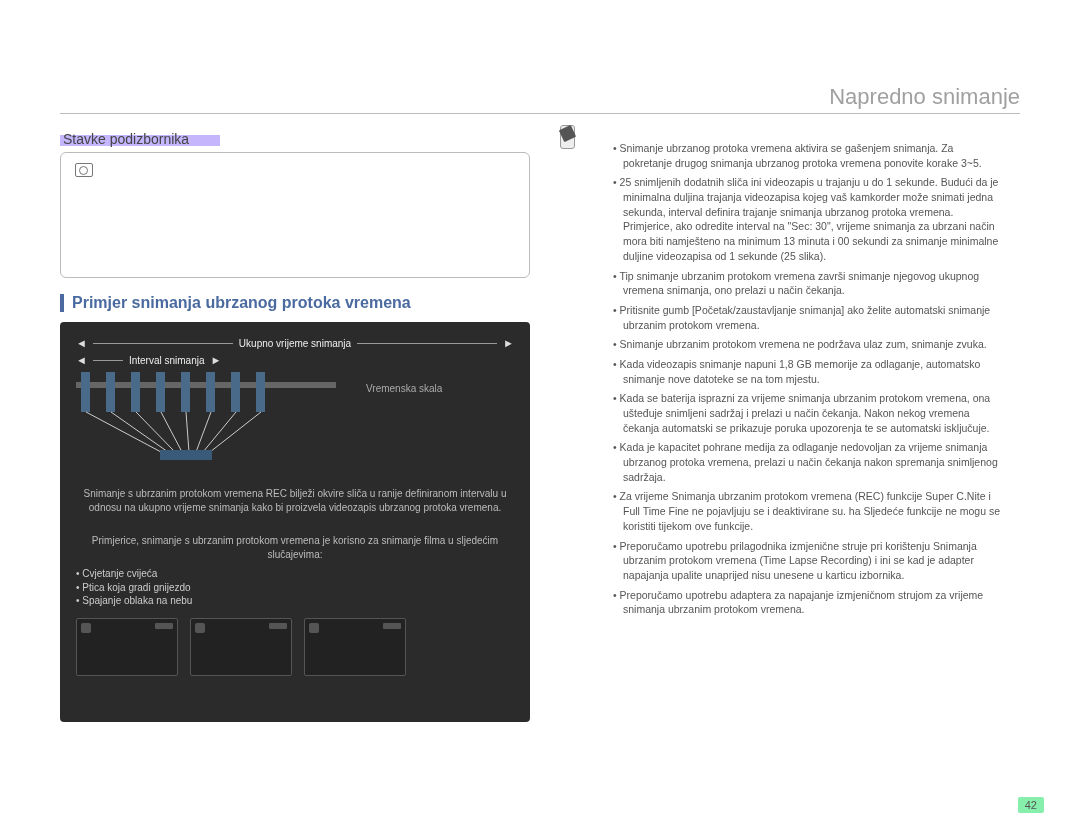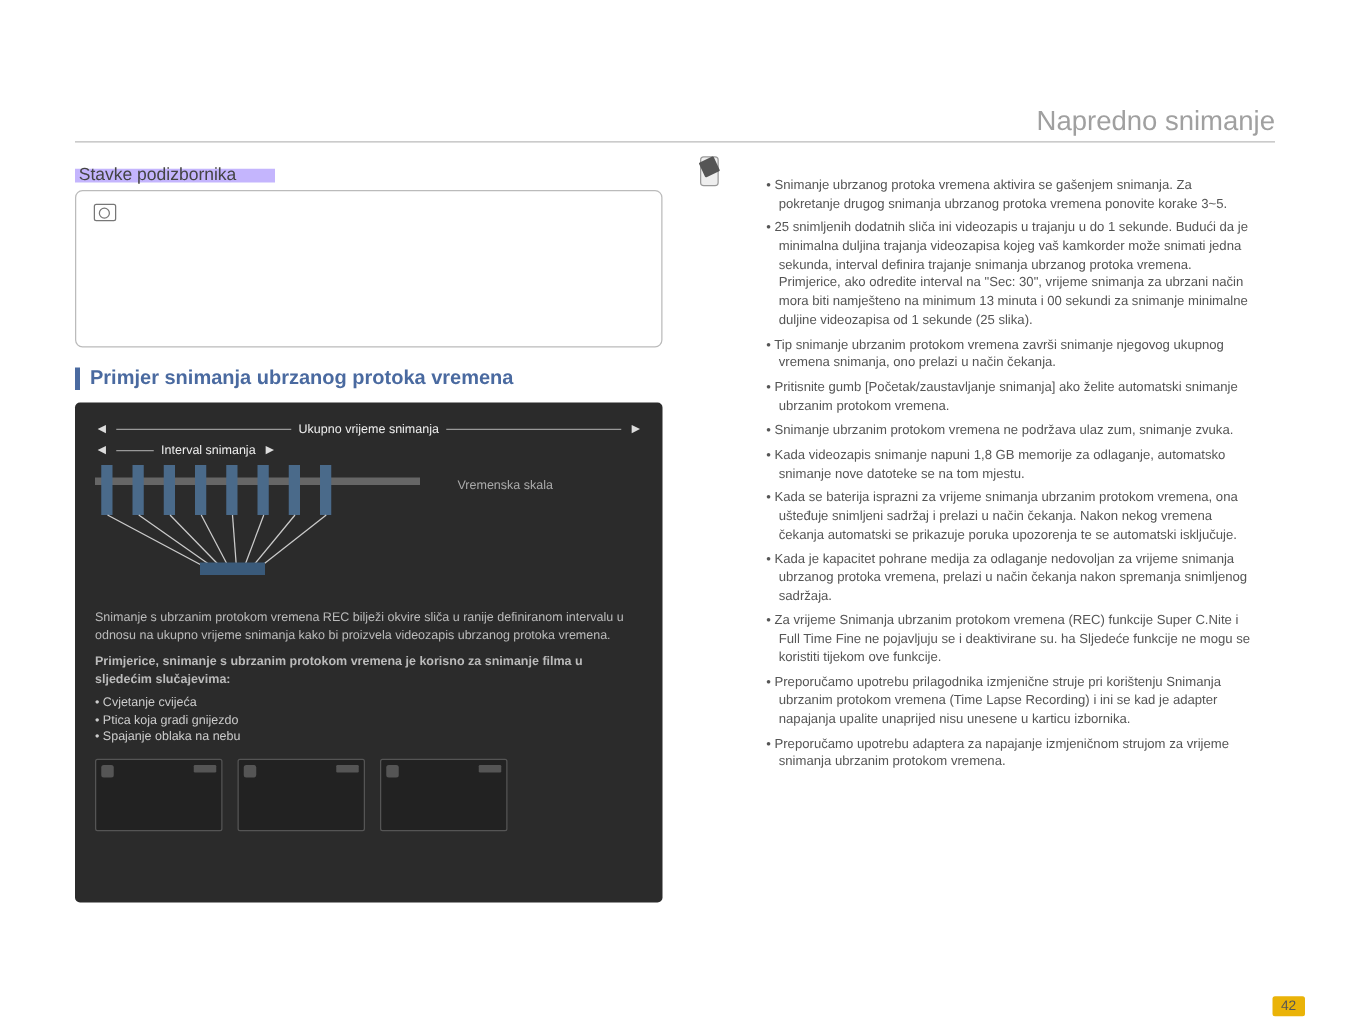--- a/index.html
+++ b/index.html
@@ -8,33 +8,33 @@
   .header-line { position: absolute; top: 113px; left: 60px; right: 60px; height: 1px; background: #bbb; }
   .left-col { position: absolute; top: 135px; left: 60px; width: 470px; }
   .right-col { position: absolute; top: 125px; left: 560px; width: 460px; }
   .sub-title-underline { width: 160px; height: 11px; background: #c4b5fd; position: relative; margin-bottom: 6px; }
   .sub-title-underline span { position: absolute; top: -4px; left: 3px; font-size: 14px; color: #444; }
   .box { border: 1px solid #bbb; border-radius: 6px; padding: 12px 14px; margin-bottom: 16px; font-size: 11px; color: #444; line-height: 1.4; min-height: 100px; position: relative; }
   .box-icon { position: absolute; top: 10px; left: 14px; font-size: 14px; }
   .section-header { border-left: 4px solid #4a6aa0; padding-left: 8px; font-size: 16px; color: #4a6aa0; font-weight: 600; margin: 6px 0 10px 0; }
   .diagram-block { background: #2b2b2b; border-radius: 4px; padding: 14px 16px 12px 16px; color: #ddd; font-size: 10px; line-height: 1.35; position: relative; height: 400px; box-sizing: border-box; }
   .diagram-block .arrow-label { font-size: 10px; color: #eee; }
-  .diagram-block .desc { margin-top: 6px; color: #bbb; }
+  .diagram-block .desc { margin-top: 6px; color: #bbb; text-align: center; }
   .diagram-block .bullets { margin-top: 6px; color: #ccc; }
   .diagram-block .bullets div::before { content: "• "; }
   .thumbs { display: flex; gap: 12px; margin-top: 10px; }
   .thumb { width: 100px; height: 56px; background: #222; border: 1px solid #555; border-radius: 2px; position: relative; }
   .thumb::after { content: ""; position: absolute; top: 4px; left: 4px; width: 10px; height: 10px; background: #555; border-radius: 2px; }
   .thumb::before { content: ""; position: absolute; top: 4px; right: 4px; width: 18px; height: 6px; background: #555; border-radius: 1px; }
   .note-icon { display: inline-block; width: 22px; height: 22px; background: #eee; border: 1px solid #999; border-radius: 3px; text-align: center; font-size: 13px; line-height: 20px; color: #555; vertical-align: top; margin-right: 6px; }
   .notes { font-size: 10.5px; color: #444; line-height: 1.4; padding-left: 4px; }
   .notes ul { list-style: none; margin: 16px; padding: 0 0 0 12px; }
   .notes li { text-indent: -10px; padding-left: 10px; margin-bottom: 5px; color: #555; }
   .notes li::before { content: "• "; color: #555; }
-  .page-num { position: absolute; bottom: 14px; right: 36px; font-size: 11px; background: #eab308; padding: 2px 7px; border-radius: 2px; color: #555; }
+  .page-num { position: absolute; bottom: 14px; right: 36px; font-size: 11px; background: #86efac; padding: 2px 7px; border-radius: 2px; color: #555; }
   .timeline-svg { margin-top: 4px; }
   .pencil-icon { display:inline-block; width:13px; height:13px; background:#555; transform: rotate(-25deg); border-radius:1px; }
   .camera-icon { display:inline-block; width:16px; height:12px; border:1px solid #777; border-radius:2px; position:relative; }
   .camera-icon::after{ content:""; position:absolute; top:2px; left:3px; width:7px; height:7px; border:1px solid #777; border-radius:50%; }
 </style>
 </head>
 <body>
 
 <div class="page">
   <div class="header-title">Napredno snimanje</div>
@@ -85,21 +85,21 @@
           <line x1="110" y1="40" x2="113" y2="80"></line>
           <line x1="135" y1="40" x2="120" y2="80"></line>
           <line x1="160" y1="40" x2="127" y2="80"></line>
           <line x1="185" y1="40" x2="134" y2="80"></line>
         </g>
         <rect x="84" y="78" width="52" height="10" fill="#3a5a7a"></rect>
       </svg>
       <div style="position:absolute; top:60px; left:306px; font-size:10px; color:#aaa;">Vremenska skala</div>
 
       <div class="desc" style="margin-top:22px;">Snimanje s ubrzanim protokom vremena REC bilježi okvire sliča u ranije definiranom intervalu u odnosu na ukupno vrijeme snimanja kako bi proizvela videozapis ubrzanog protoka vremena.</div>
-      <div class="desc" style="margin-top:8px;font-weight:bold;">Primjerice, snimanje s ubrzanim protokom vremena je korisno za snimanje filma u sljedećim slučajevima:</div>
+      <div class="desc" style="margin-top:20px;">Primjerice, snimanje s ubrzanim protokom vremena je korisno za snimanje filma u sljedećim slučajevima:</div>
       <div class="bullets">
         <div>Cvjetanje cvijeća</div>
         <div>Ptica koja gradi gnijezdo</div>
         <div>Spajanje oblaka na nebu</div>
       </div>
       <div class="thumbs">
         <div class="thumb"></div>
         <div class="thumb"></div>
         <div class="thumb"></div>
       </div>

